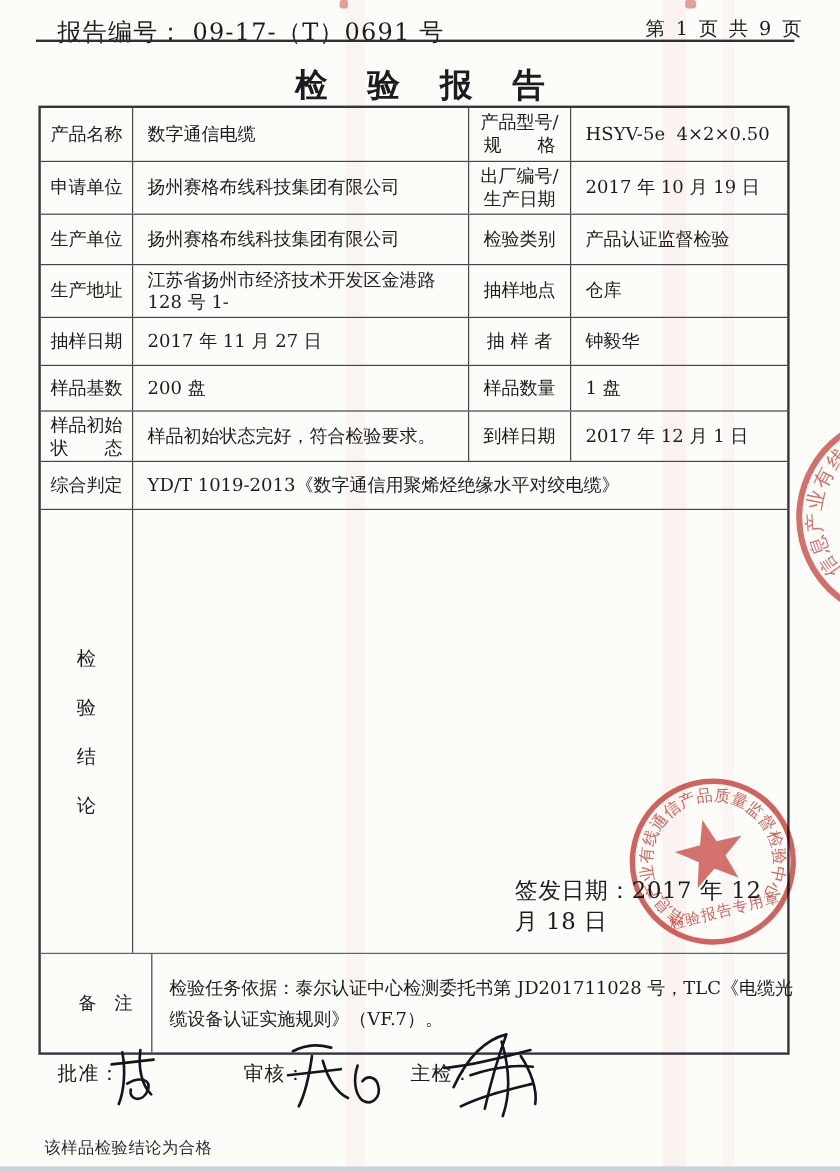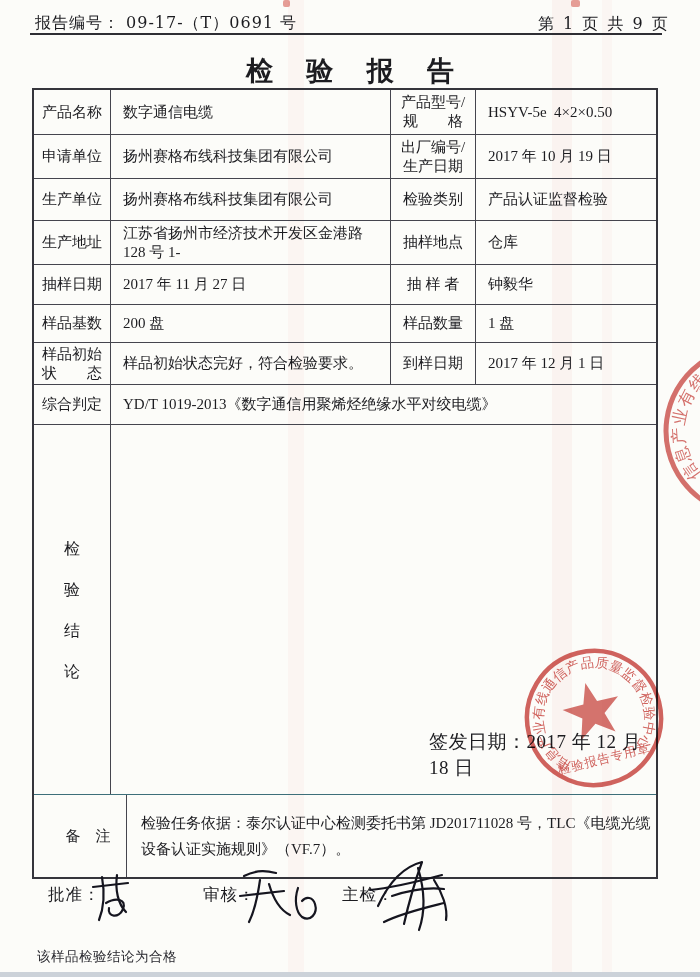--- a/index.html
+++ b/index.html
@@ -4,28 +4,28 @@
 <style>
   html,body{margin:0;padding:0;background:#e9e9e9;}
   .page{position:relative;width:700px;height:977px;overflow:hidden;background:#fcfcf9;
         font-family:"DejaVu Serif","Liberation Serif",serif;color:#1c1c20;}
   
   .streak{position:absolute;top:0;height:100%;pointer-events:none;}
   .edge-strip{position:absolute;left:0;bottom:0;width:100%;height:5px;background:#ccd2d9;}
   .red-mark{position:absolute;background:rgba(205,62,52,.5);border-radius:2px;}
 
   
-  .hdr-left{position:absolute;left:35px;top:13px;font-size:16px;letter-spacing:1px;}
+  .hdr-left{position:absolute;left:48px;top:13px;font-size:20px;letter-spacing:1px;}
   .hdr-right{position:absolute;left:538px;top:14px;font-size:16px;letter-spacing:2px;text-align:center;}
   .hdr-rule{position:absolute;left:30px;top:33px;width:632px;height:0;border-top:2px solid #2e2e34;}
   .doc-title{position:absolute;left:0;top:53px;width:700px;text-align:center;
              font-size:27px;font-weight:bold;letter-spacing:12px;text-indent:12px;}
 
   
-  .report-table{position:absolute;left:32px;top:88px;width:626px;border:2px solid #35353c;box-sizing:border-box;background:transparent;font-family:Liberation Serif, serif;}
+  .report-table{position:absolute;left:32px;top:88px;width:626px;border:2px solid #35353c;box-sizing:border-box;background:transparent;}
   .trow{display:grid;grid-template-columns:76px 280px 85px 185px;border-bottom:1.5px solid #45454e;box-sizing:border-box;}
   .trow.span{grid-template-columns:76px 550px;}
   .trow:last-child{border-bottom:none;}
   .cell{display:flex;flex-direction:column;justify-content:center;box-sizing:border-box;
         font-size:15px;line-height:19px;white-space:pre-wrap;}
   .lc{align-items:center;text-align:center;padding:0 2px;}
   .vc{padding-left:12px;padding-right:6px;}
   .bL{border-left:1.5px solid #45454e;}
   .concl-border{border-bottom:1.5px solid #3d6f7a;}
 

